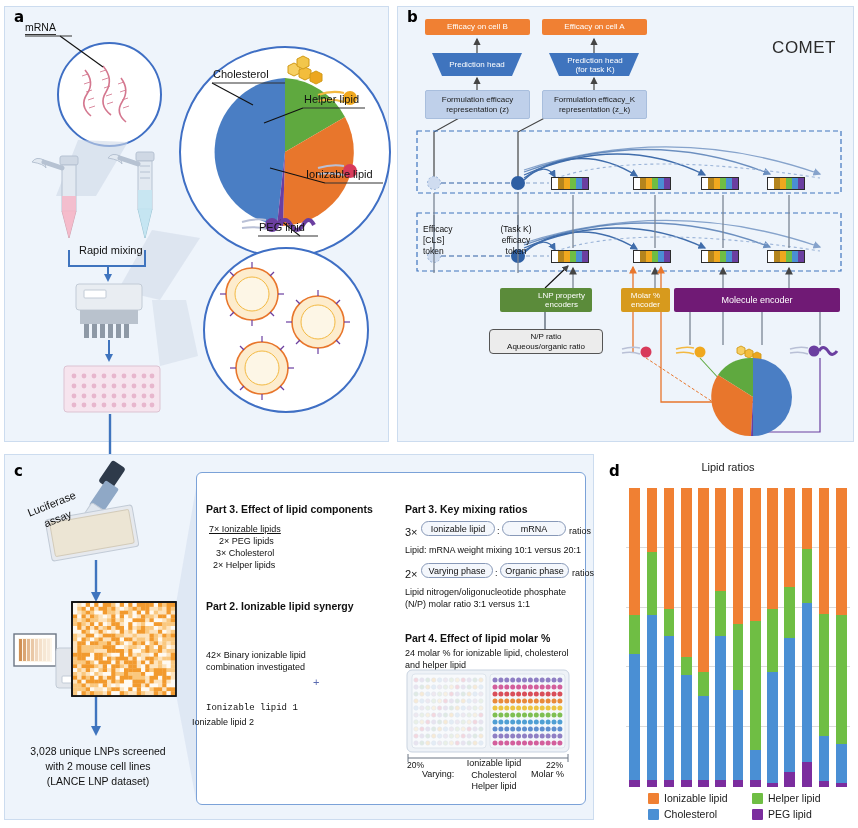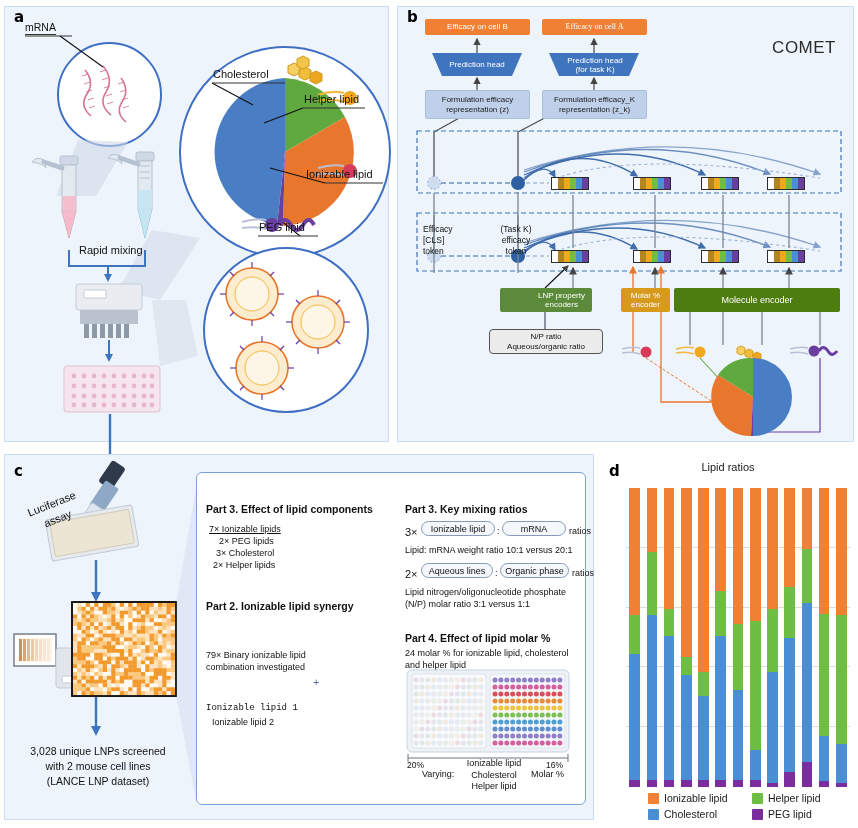--- a/index.html
+++ b/index.html
@@ -39,21 +39,21 @@
     letter-spacing:.5px;
   }
   .box {
     position:absolute; display:flex; align-items:center; justify-content:center;
     text-align:center; font-size:8px; line-height:1.15; border-radius:2px;
   }
   .box-orange { background:#f08033; color:#fff; }
   .box-lightblue { background:#bfd0ea; color:#1a1a1a; border:1px solid #a8bedd; }
   .box-green { background:#5b8b3a; color:#fff;padding-left:31px; }
   .box-gold { background:#d79a1d; color:#fff; }
-  .box-blue { background:#4d7c0f; color:#fff; }
+  .box-blue { background:#701a75; color:#fff; }
   .box-grey { background:#ececec; color:#111; border:1px solid #555; border-radius:4px; }
   .token-row { position:absolute; display:flex; border:1px solid #2c2c2c; }
   .token-row i { display:block; width:6px; height:11px; }
   .tokenlabel { position:absolute; font-size:8.5px; line-height:1.3; color:#111; }
 
   
   #panel-c { left:4px; top:454px; width:590px; height:366px; }
   #c-letter { left:14px; top:462px; }
   #c-inner {
     position:absolute; left:196px; top:472px; width:390px; height:333px;
@@ -323,21 +323,21 @@
 <div class="lbl" style="left:213px; top:68px; font-size:11px;">Cholesterol</div>
 <div class="lbl" style="left:304px; top:93px; font-size:11px;">Helper lipid</div>
 <div class="lbl" style="left:306px; top:168px; font-size:11px;">Ionizable lipid</div>
 <div class="lbl" style="left:259px; top:221px; font-size:11px;">PEG lipid</div>
 
 <div class="panel" id="panel-b"></div>
 <div class="panel-letter" id="b-letter">b</div>
 <div id="comet-title">COMET</div>
 
 <div class="box box-orange" style="left:425px; top:19px; width:105px; height:16px;">Efficacy on cell B</div>
-<div class="box box-orange" style="left:542px; top:19px; width:105px; height:16px;font-family:Liberation Serif, serif;">Efficacy on cell A</div>
+<div class="box box-orange" style="left:542px; top:19px; width:105px; height:16px;">Efficacy on cell A</div>
 
 <svg width="858" height="828" style="pointer-events:none">
   <defs>
     <marker id="ah" markerWidth="7" markerHeight="7" refX="5" refY="3" orient="auto">
       <path d="M0,0 L6,3 L0,6 z" fill="#444"></path>
     </marker>
     <marker id="ahb" markerWidth="7" markerHeight="7" refX="5" refY="3" orient="auto">
       <path d="M0,0 L6,3 L0,6 z" fill="#2e5fa3"></path>
     </marker>
     <marker id="aho" markerWidth="7" markerHeight="7" refX="5" refY="3" orient="auto">
@@ -1444,35 +1444,35 @@
 with 2 mouse cell lines
 (LANCE LNP dataset)</div>
 
 <div class="part-title" style="left:206px; top:503px;">Part 3. Effect of lipid components</div>
 <div class="part-txt" style="left:209px; top:524px;text-decoration:underline;">7× Ionizable lipids</div>
 <div class="part-txt" style="left:219px; top:536px;">2× PEG lipids</div>
 <div class="part-txt" style="left:216px; top:548px;">3× Cholesterol</div>
 <div class="part-txt" style="left:213px; top:560px;">2× Helper lipids</div>
 
 <div class="part-title" style="left:206px; top:600px;">Part 2. Ionizable lipid synergy</div>
-<div class="part-txt" style="left:206px; top:650px; white-space:pre-line;">79× Binary ionizable lipid
+<div class="part-txt" style="left:206px; top:650px; white-space:pre-line;">42× Binary ionizable lipid
 combination investigated</div>
 <div class="part-txt" style="left:206px; top:703px;font-family:Liberation Mono, monospace;">Ionizable lipid 1</div>
-<div class="part-txt" style="left:212px; top:717px;">Ionizable lipid 2</div>
+<div class="part-txt" style="left:192px; top:717px;">Ionizable lipid 2</div>
 <div class="part-txt" style="left:313px; top:675px; font-size:11px; color:#5a6ab0;">+</div>
 
 <div class="part-title" style="left:405px; top:503px;">Part 3. Key mixing ratios</div>
 <div class="part-txt" style="left:405px; top:525px; font-size:11px;">3×</div>
 <div class="pill" style="left:421px; top:521px; width:74px; height:15px;">Ionizable lipid</div>
 <div class="part-txt" style="left:497px; top:526px;">:</div>
 <div class="pill" style="left:502px; top:521px; width:64px; height:15px;">mRNA</div>
 <div class="part-txt" style="left:569px; top:526px;">ratios</div>
-<div class="part-txt" style="left:405px; top:545px;">Lipid: mRNA weight ratio 10:1 versus 20:1</div>
+<div class="part-txt" style="left:405px; top:545px;">Lipid: mRNA weight mixing 10:1 versus 20:1</div>
 <div class="part-txt" style="left:405px; top:567px; font-size:11px;">2×</div>
-<div class="pill" style="left:421px; top:563px; width:72px; height:15px;">Aqueous lines</div>
+<div class="pill" style="left:421px; top:563px; width:72px; height:15px;">Varying phase</div>
 <div class="part-txt" style="left:495px; top:568px;">:</div>
 <div class="pill" style="left:500px; top:563px; width:69px; height:15px;">Organic phase</div>
 <div class="part-txt" style="left:572px; top:568px;">ratios</div>
 <div class="part-txt" style="left:405px; top:587px; white-space:pre-line;">Lipid nitrogen/oligonucleotide phosphate
 (N/P) molar ratio 3:1 versus 1:1</div>
 
 <div class="part-title" style="left:405px; top:632px;">Part 4. Effect of lipid molar %</div>
 <div class="part-txt" style="left:405px; top:648px; white-space:pre-line;">24 molar % for ionizable lipid, cholesterol
 and helper lipid</div>
 
@@ -1723,21 +1723,21 @@
       <circle cx="548.1" cy="743" r="2.5" fill="#d35f9c"></circle>
       <circle cx="554" cy="743" r="2.5" fill="#d35f9c"></circle>
       <circle cx="559.9" cy="743" r="2.5" fill="#d35f9c"></circle>
     </g>
 
   <path d="M408 758 L568 758" stroke="#6c7684" stroke-width="1"></path>
   <path d="M408 754 L408 762 M568 754 L568 762" stroke="#6c7684" stroke-width="1"></path>
 </svg>
 
 <div class="part-txt" style="left:407px; top:760px; font-size:8.5px;">20%</div>
-<div class="part-txt" style="left:546px; top:760px; font-size:8.5px;">16%</div>
+<div class="part-txt" style="left:546px; top:760px; font-size:8.5px;">22%</div>
 <div class="part-txt" style="left:422px; top:769px; font-size:9px;">Varying:</div>
 <div class="part-txt" style="left:459px; top:758px; white-space:pre-line; text-align:center; width:70px; font-size:9px;">Ionizable lipid
 Cholesterol
 Helper lipid</div>
 <div class="part-txt" style="left:531px; top:769px; font-size:9px;">Molar %</div>
 
 <div id="panel-d"></div>
 <div class="panel-letter" id="d-letter">d</div>
 <div id="d-title">Lipid ratios</div>
 <div id="plot">

